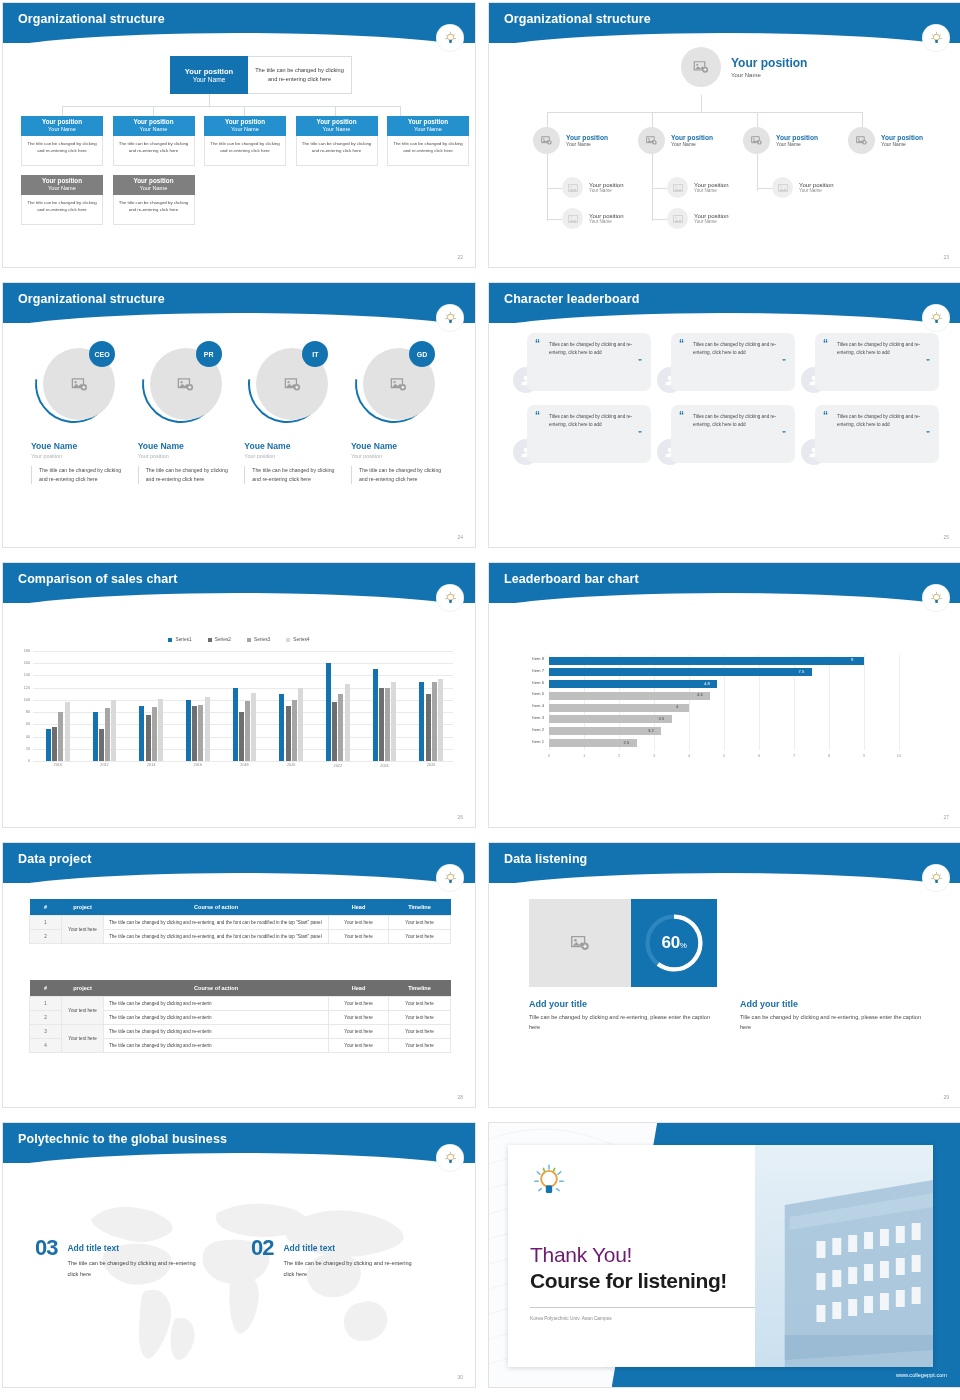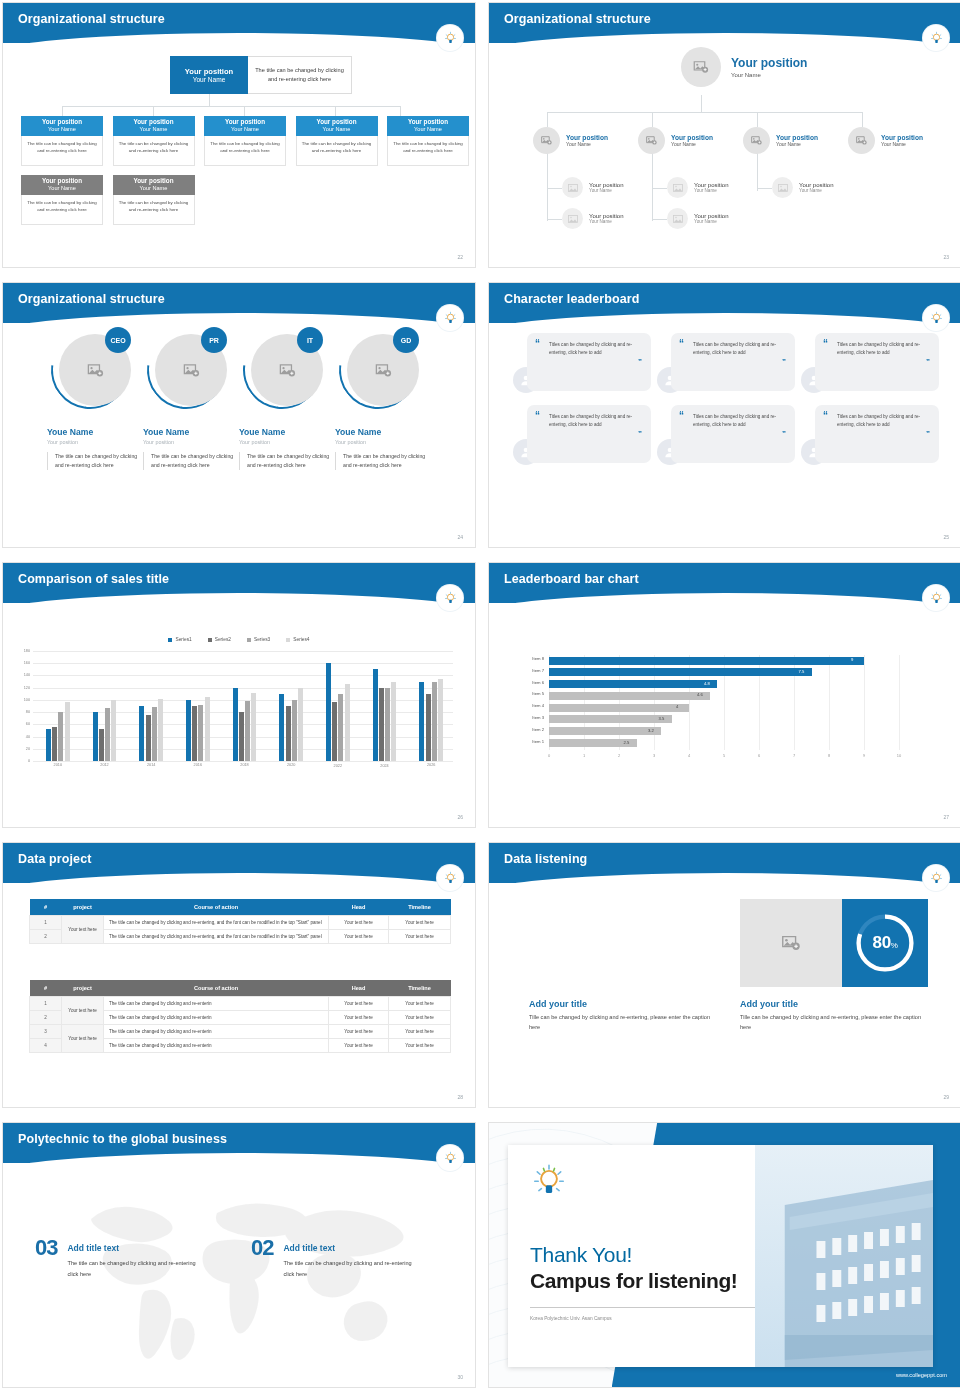--- a/index.html
+++ b/index.html
@@ -82,21 +82,21 @@
     font-size:4.4px; color:#4a4a4a; text-align:center; line-height:1.7;
     padding:4px 5px; height:30px;
   }
   
   .ph-circle { border-radius:50%; background:#e3e3e3; display:flex; align-items:center; justify-content:center; }
   .nodeTop { position:absolute; left:192px; top:44px; display:flex; align-items:center; gap:10px; }
   .ttl-blue { color:#1a6fa8; font-weight:bold; }
   .lvl2 { position:absolute; top:124px; display:flex; align-items:center; gap:6px; }
   .lvl3 { position:absolute; display:flex; align-items:center; gap:6px; }
   
-  .cwrap { position:absolute; top:48px; width:100%; display:flex; justify-content:center; padding:0 28px; }
+  .cwrap { position:absolute; top:62px; width:100%; display:flex; justify-content:space-between; padding:0 28px; }
   .ccol { width:96px; position:relative; }
   .cring {
     position:relative; width:78px; height:78px; margin-left:4px;
   }
   .cring .arc {
     position:absolute; inset:0; border-radius:50%;
     border:2px solid #1273b0; border-right-color:transparent; border-top-color:transparent;
     transform:rotate(-38deg);
   }
   .cring .disc {
@@ -174,21 +174,21 @@
     background:#1273b0;
     clip-path: polygon(13% 0, 100% 0, 100% 100%, 0 100%);
   }
   .ty-card {
     position:absolute; left:19px; top:22px; width:425px; height:222px;
     background:#fff; box-shadow:0 1px 5px rgba(0,0,0,.16); overflow:hidden;
     display:flex;
   }
   .ty-left { width:58%; padding:18px 0 0 22px; position:relative; }
   .ty-right { flex:1; position:relative; overflow:hidden; background:linear-gradient(165deg,#dceaf4,#bcd6e8 55%,#9dc2dc); }
-  .ty-thank { font-size:21px; color:#0369a1; font-weight:normal; letter-spacing:-.3px; }
+  .ty-thank { font-size:21px; color:#701a75; font-weight:normal; letter-spacing:-.3px; }
   .ty-thanks { font-size:21px; color:#1c1c1c; font-weight:bold; letter-spacing:-.4px; margin-top:2px; }
   .ty-rule { width:250px; height:1px; background:#c9c9c9; margin:14px 0 8px; }
   .ty-sub { font-size:4.8px; color:#8c8c8c; }
   .ty-url { position:absolute; right:14px; bottom:9px; color:#fff; font-size:5.6px; }
   svg { display:block; }
 </style>
 </head>
 <body>
 
 <div class="grid">
@@ -639,21 +639,21 @@
         <div class="qname">Your Name</div>
       </div>
     </div>
     <div class="pageno">25</div>
   </div>
 
   <div class="slide">
     <div class="hdr">
         <div class="hdr-curve"></div>
       </div>
-    <div class="hdr-title">Comparison of sales title</div>
+    <div class="hdr-title">Comparison of sales chart</div>
     <div class="logo">
       <svg width="15" height="15" viewBox="0 0 24 24">
           <circle cx="12" cy="10" r="5" fill="none" stroke="#e8a33d" stroke-width="1.4"></circle>
           <rect x="10" y="14" width="4" height="5" rx="1" fill="#1273b0"></rect>
           <path d="M12 2v2M5 6l1.5 1.3M19 6l-1.5 1.3M4 12h2M18 12h2" stroke="#6fb7e0" stroke-width="1.1" stroke-linecap="round"></path>
         </svg>
     </div>
     <div class="legend" id="bar-legend">
         <div class="li">
           <span class="sw" style="background: rgb(18, 115, 176);"></span>
@@ -949,41 +949,41 @@
       </div>
     <div class="hdr-title">Data listening</div>
     <div class="logo">
       <svg width="15" height="15" viewBox="0 0 24 24">
           <circle cx="12" cy="10" r="5" fill="none" stroke="#e8a33d" stroke-width="1.4"></circle>
           <rect x="10" y="14" width="4" height="5" rx="1" fill="#1273b0"></rect>
           <path d="M12 2v2M5 6l1.5 1.3M19 6l-1.5 1.3M4 12h2M18 12h2" stroke="#6fb7e0" stroke-width="1.1" stroke-linecap="round"></path>
         </svg>
     </div>
 
-    <div class="dttl" style="left:40px;top:156px;">Add your title</div>
-    <div class="dtxt" style="left:40px;top:170px;">Tille can be changed by clicking and re-entering, please enter the caption here</div>
-
-    <div class="dcard" style="left:251px;">
+    <div class="dcard" style="left:40px;">
       <div class="dimg">
           <svg width="22" height="22" viewBox="0 0 24 24" fill="#9e9e9e">
             <path d="M3 5h14v11H3z" fill="none" stroke="#9e9e9e" stroke-width="1.5"></path>
             <circle cx="7" cy="9" r="1.4"></circle>
             <path d="M4 15l4-4 3 3 3-3 3 4z"></path>
             <circle cx="17.5" cy="15.5" r="4" fill="#9e9e9e"></circle>
             <path d="M17.5 13.5v4M15.5 15.5h4" stroke="#fff" stroke-width="1.2"></path>
           </svg>
         </div>
       <div class="ddon">
         <svg width="66" height="66" viewBox="0 0 40 40" style="position:absolute;left:10px;top:11px;">
           <circle cx="20" cy="20" r="16" fill="none" stroke="#2f86bf" stroke-width="2.6"></circle>
-          <circle cx="20" cy="20" r="16" fill="none" stroke="#ffffff" stroke-width="2.6" stroke-dasharray="80.4 20.1" stroke-dashoffset="0" transform="rotate(-90 20 20)" stroke-linecap="butt"></circle>
+          <circle cx="20" cy="20" r="16" fill="none" stroke="#ffffff" stroke-width="2.6" stroke-dasharray="60.3 40.2" stroke-dashoffset="0" transform="rotate(-90 20 20)" stroke-linecap="butt"></circle>
         </svg>
-        <div class="dpct"><span>80</span><sub>%</sub></div>
-      </div>
-    </div>
+        <div class="dpct"><span>60</span><sub>%</sub></div>
+      </div>
+    </div>
+    <div class="dttl" style="left:40px;top:156px;">Add your title</div>
+    <div class="dtxt" style="left:40px;top:170px;">Tille can be changed by clicking and re-entering, please enter the caption here</div>
+
     <div class="dttl" style="left:251px;top:156px;">Add your title</div>
     <div class="dtxt" style="left:251px;top:170px;">Tille can be changed by clicking and re-entering, please enter the caption here</div>
     <div class="pageno">29</div>
   </div>
 
   <div class="slide">
     <div class="hdr">
         <div class="hdr-curve"></div>
       </div>
     <div class="hdr-title">Polytechnic to the global business</div>
@@ -1047,21 +1047,21 @@
       <div class="ty-left">
         <div>
           <svg width="38" height="38" viewBox="0 0 24 24">
               <circle cx="12" cy="10" r="5" fill="none" stroke="#e8a33d" stroke-width="1.2"></circle>
               <rect x="10" y="14" width="4" height="5" rx="1" fill="#1273b0"></rect>
               <path d="M12 1.5v2.3M4.6 5.6l1.7 1.5M19.4 5.6l-1.7 1.5M3 11.5h2.2M18.8 11.5H21M5.6 17.4l1.6-1.2M18.4 17.4l-1.6-1.2" stroke="#6fb7e0" stroke-width="1" stroke-linecap="round"></path>
               <path d="M8.5 3.4l.6 1.6M15.5 3.4l-.6 1.6" stroke="#7cc04a" stroke-width="1" stroke-linecap="round"></path>
             </svg>
         </div>
         <div class="ty-thank" style="margin-top:42px;">Thank You!</div>
-        <div class="ty-thanks">Campus for listening!</div>
+        <div class="ty-thanks">Course for listening!</div>
         <div class="ty-rule"></div>
         <div class="ty-sub">Korea Polytechnic Univ. Asan Campus</div>
       </div>
       <div class="ty-right">
         <svg width="100%" height="100%" viewBox="0 0 180 222" preserveAspectRatio="none">
           <defs>
             <linearGradient id="sky" x1="0" y1="0" x2="0" y2="1">
               <stop offset="0" stop-color="#e6f0f7"></stop>
                 <stop offset="1" stop-color="#cbe0ef"></stop>
             </linearGradient>

